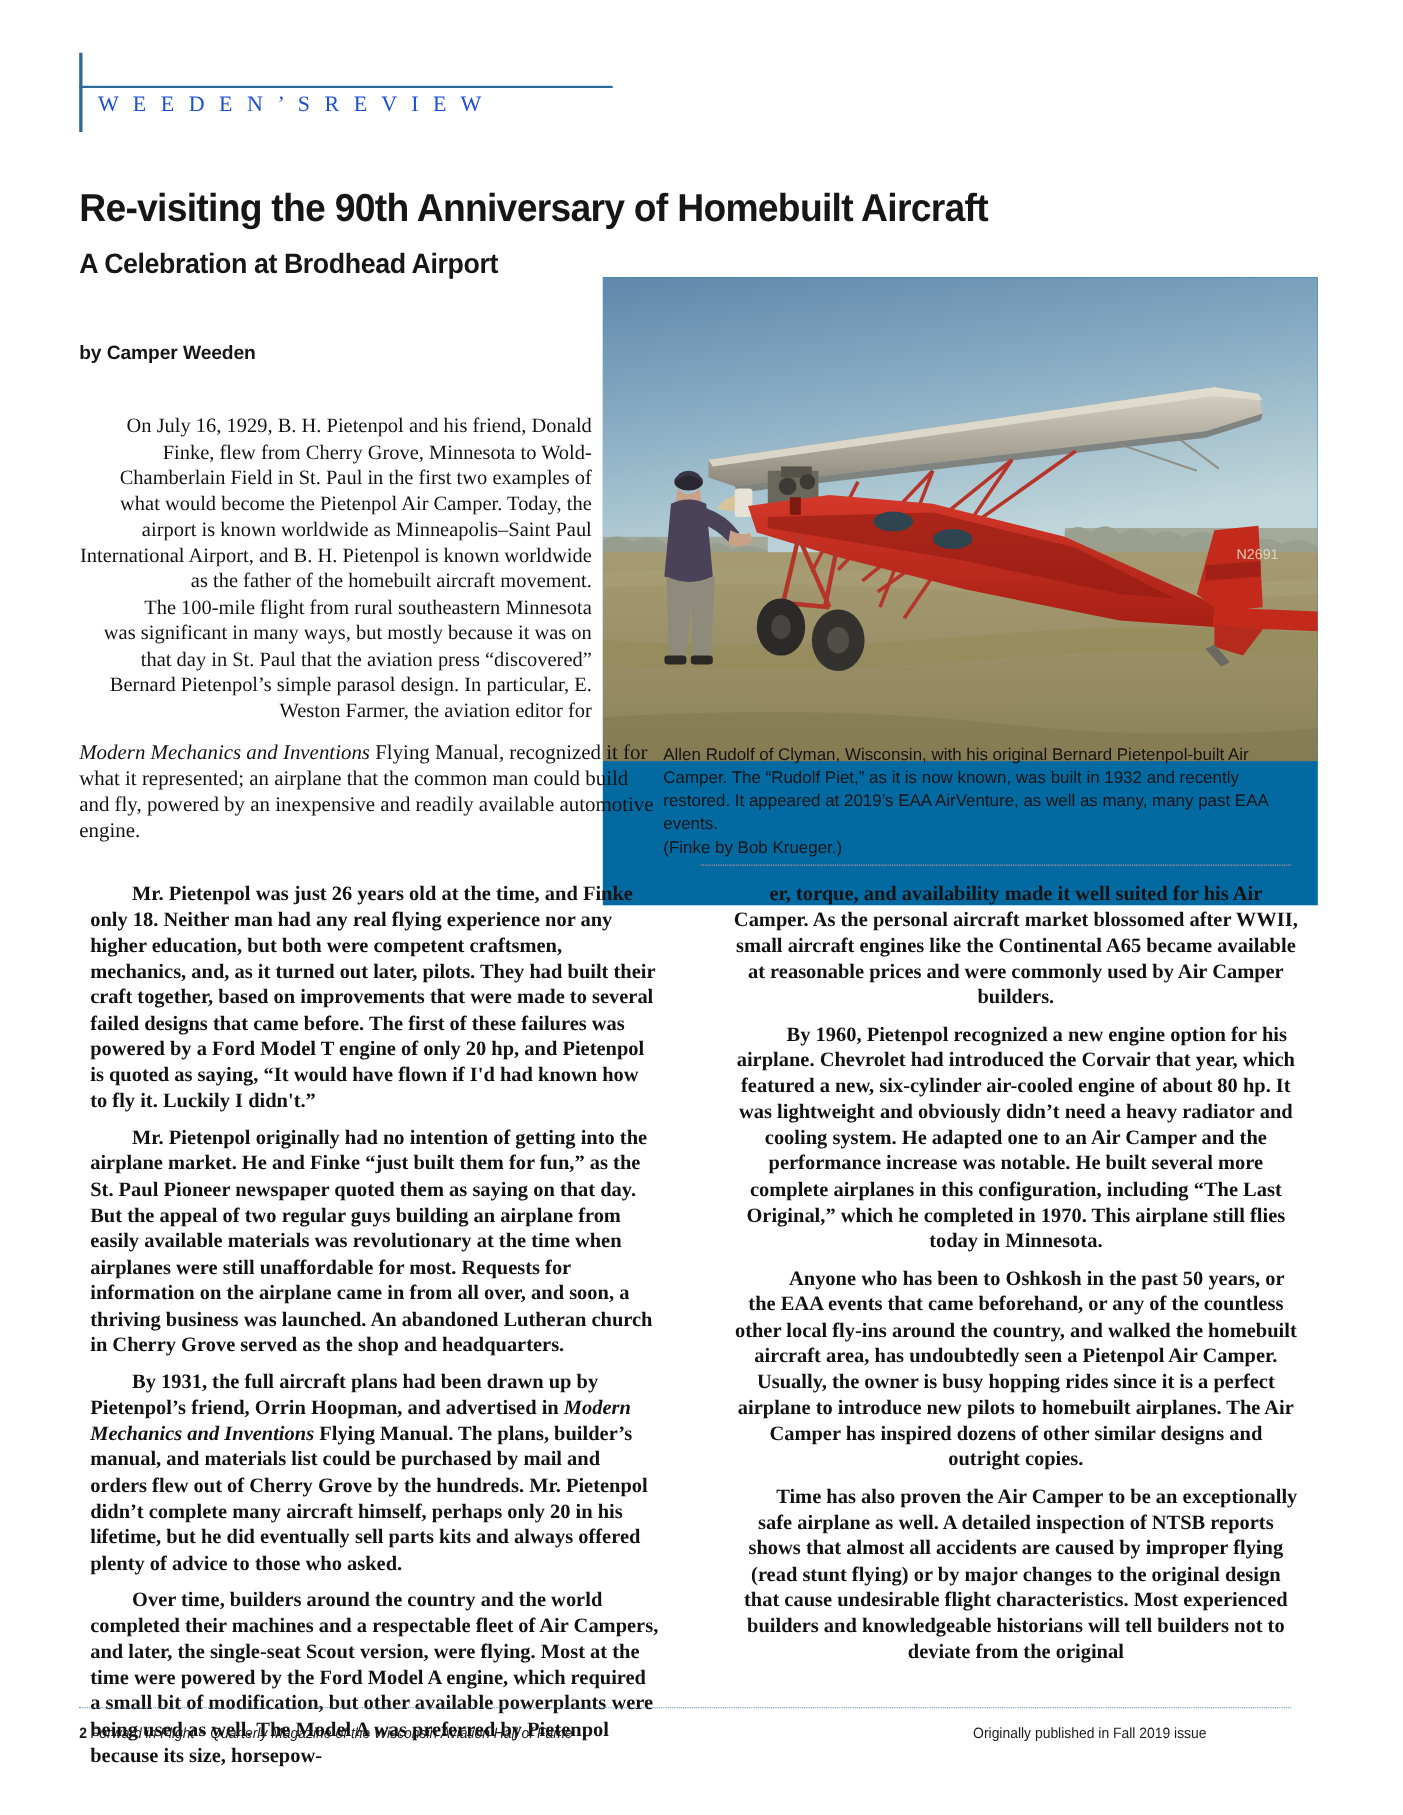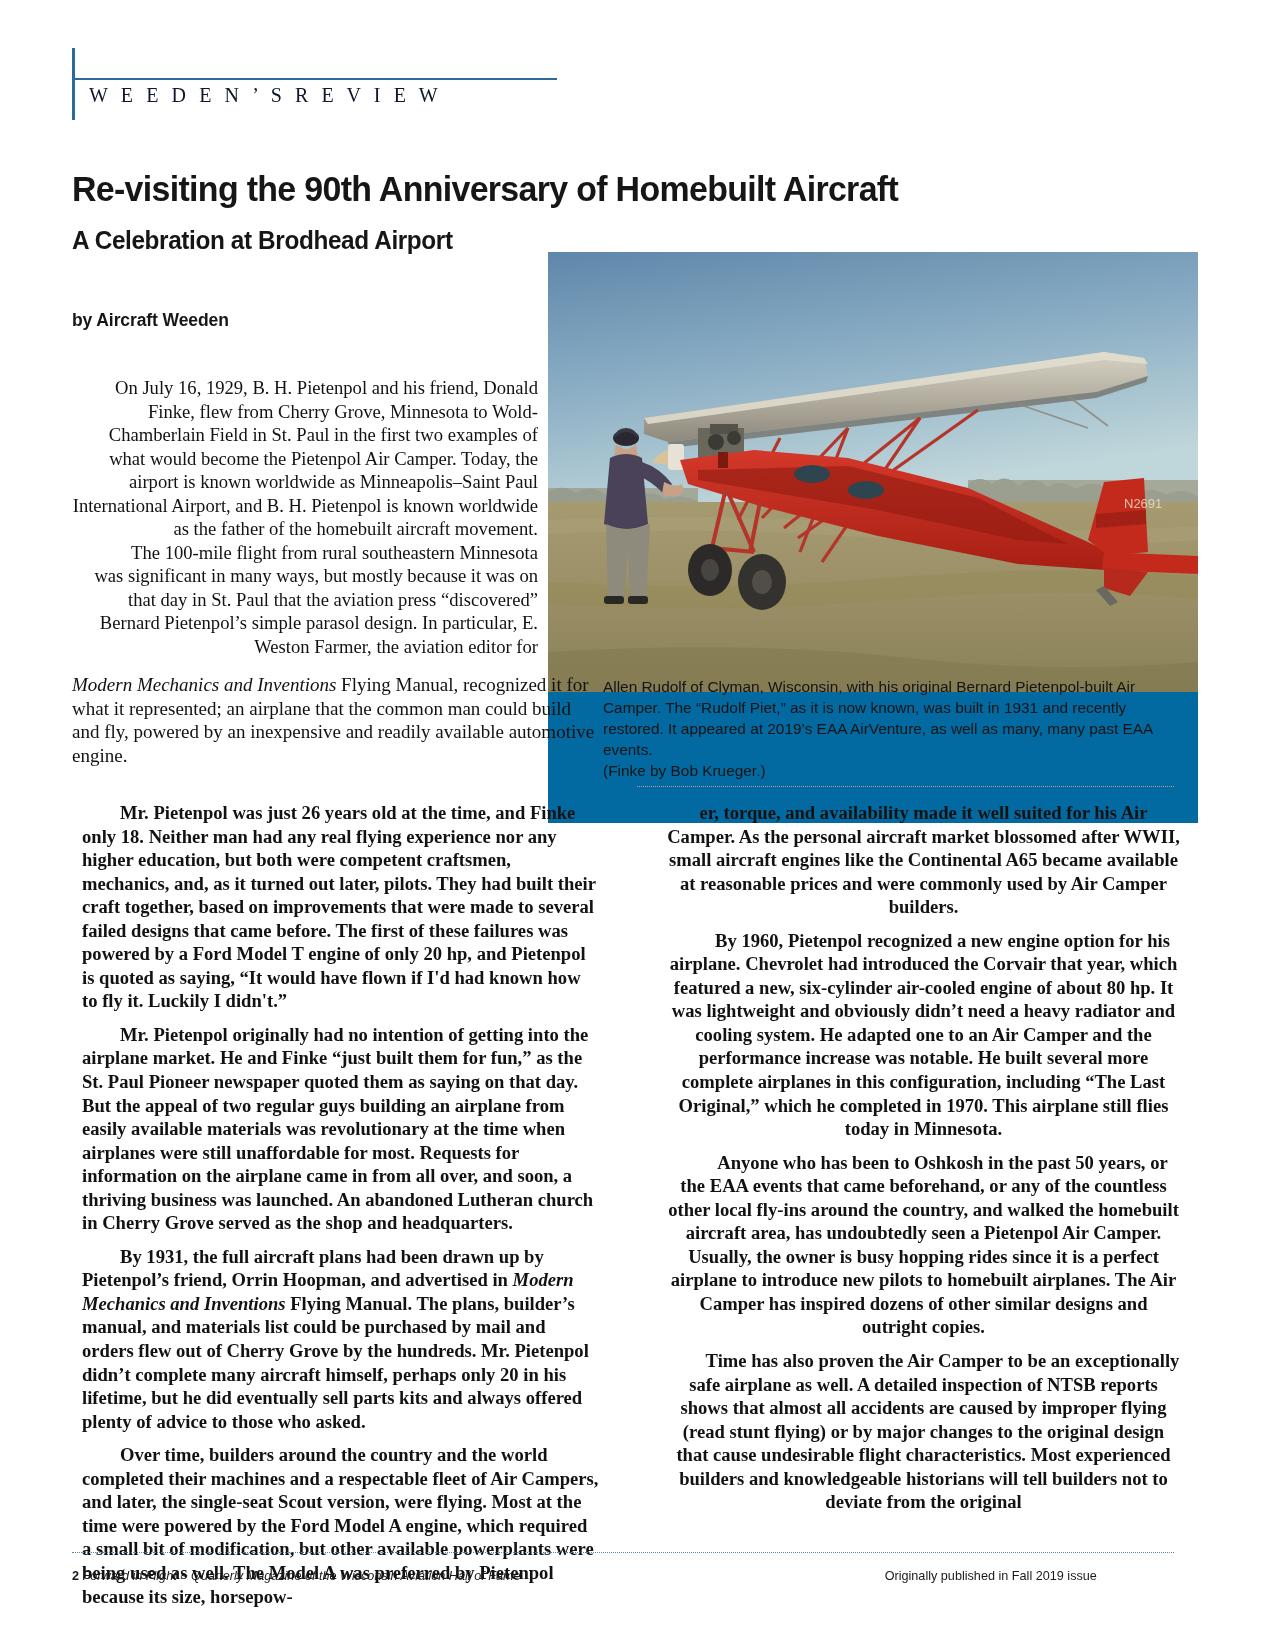--- a/index.html
+++ b/index.html
@@ -45,21 +45,21 @@
     height: 2px;
     background: #2d6a97;
   }
   .rh-label {
     position: absolute;
     left: 17px;
     top: 36px;
     font-family: "Liberation Serif", serif;
     font-size: 20px;
     letter-spacing: 4.1px;
-    color: #0f172a;
+    color: #1d4ed8;
     white-space: nowrap;
   }
 
   
   .headline {
     position: absolute;
     left: 72px;
     top: 168px;
     width: 960px;
     font-family: "Liberation Sans", sans-serif;
@@ -209,21 +209,21 @@
 <div class="page">
 
   <div class="running-head">
     <div class="rh-vrule"></div>
     <div class="rh-hrule"></div>
     <div class="rh-label">W E E D E N ’ S   R E V I E W</div>
   </div>
 
   <div class="headline">Re-visiting the 90th Anniversary of Homebuilt Aircraft</div>
   <div class="subhead">A Celebration at Brodhead Airport</div>
-  <div class="byline">by Aircraft Weeden</div>
+  <div class="byline">by Camper Weeden</div>
 
   <div class="photo">
     <svg viewBox="0 0 650 440" preserveAspectRatio="none">
       <defs>
         <linearGradient id="skyGrad" x1="0" y1="0" x2="0.35" y2="1">
           <stop offset="0" stop-color="#5f87aa"></stop>
           <stop offset="0.45" stop-color="#86aac2"></stop>
           <stop offset="1" stop-color="#bfd6da"></stop>
         </linearGradient>
         <linearGradient id="grassGrad" x1="0" y1="0" x2="0" y2="1">
@@ -324,21 +324,21 @@
         <path d="M94 210 q18 6 30 22 l-8 10 q-14 -14 -26 -18 z" fill="#4a4258"></path>
         <path d="M116 230 q12 6 18 2 l2 8 q-10 8 -22 2 z" fill="#c8a187"></path>
         <path d="M58 272 q22 10 44 0 l-4 76 h-16 l-2 -50 l-4 50 h-16 z" fill="#8f8b7c"></path>
         <rect x="56" y="344" width="20" height="8" rx="3" fill="#2a2824"></rect>
         <rect x="80" y="344" width="20" height="8" rx="3" fill="#2a2824"></rect>
       </g>
     </svg>
   </div>
 
   <div class="caption">
-    <span>Allen Rudolf of Clyman, Wisconsin, with his original Bernard Pietenpol-built Air Camper. The “Rudolf Piet,” as it is now known, was built in 1931 and recently restored. It appeared at 2019’s EAA AirVenture, as well as many, many past EAA events.</span>
+    <span>Allen Rudolf of Clyman, Wisconsin, with his original Bernard Pietenpol-built Air Camper. The “Rudolf Piet,” as it is now known, was built in 1932 and recently restored. It appeared at 2019’s EAA AirVenture, as well as many, many past EAA events.</span>
     <span class="credit">(Finke by Bob Krueger.)</span>
   </div>
   <div class="caption-rule"></div>
 
   <div class="body-top">
     <p>On July 16, 1929, B. H. Pietenpol and his friend, Donald Finke, flew from Cherry Grove, Minnesota to Wold-Chamberlain Field in St. Paul in the first two examples of what would become the Pietenpol Air Camper. Today, the airport is known worldwide as Minneapolis–Saint Paul International Airport, and B. H. Pietenpol is known worldwide as the father of the homebuilt aircraft movement.</p>
     <p>The 100-mile flight from rural southeastern Minnesota was significant in many ways, but mostly because it was on that day in St. Paul that the aviation press “discovered” Bernard Pietenpol’s simple parasol design. In particular, E. Weston Farmer, the aviation editor for</p>
   </div>
 
   <div class="body-wide">

